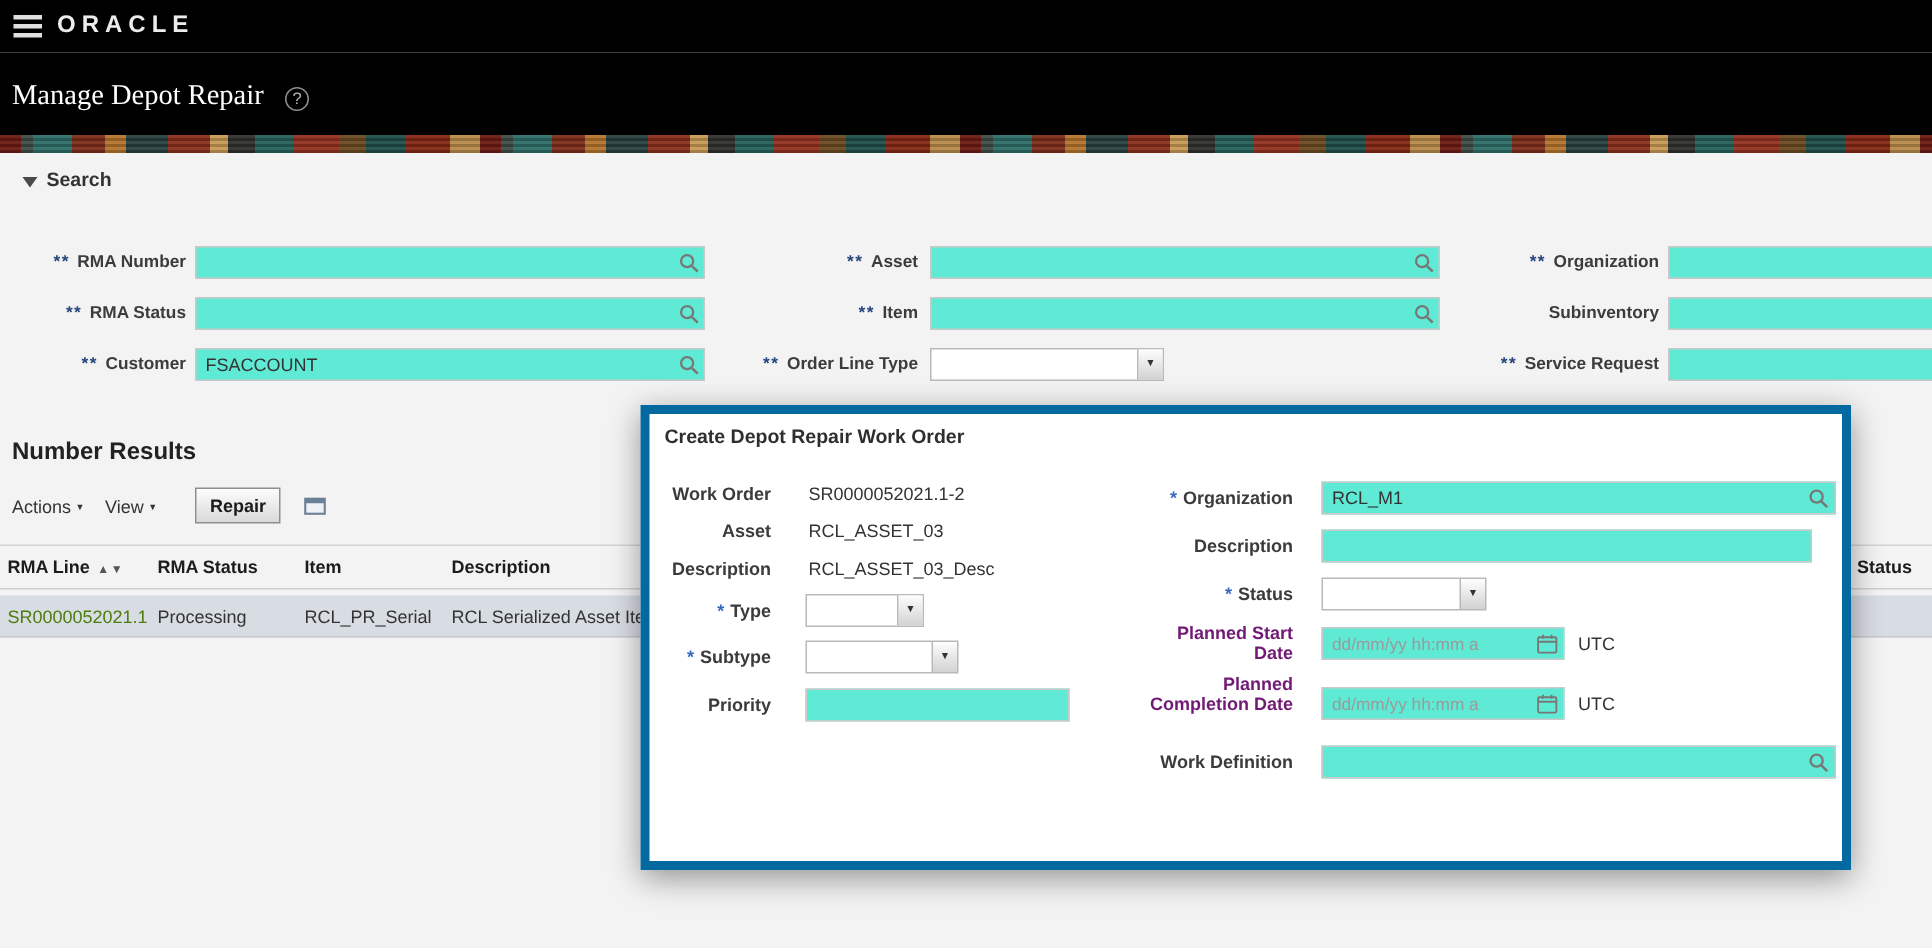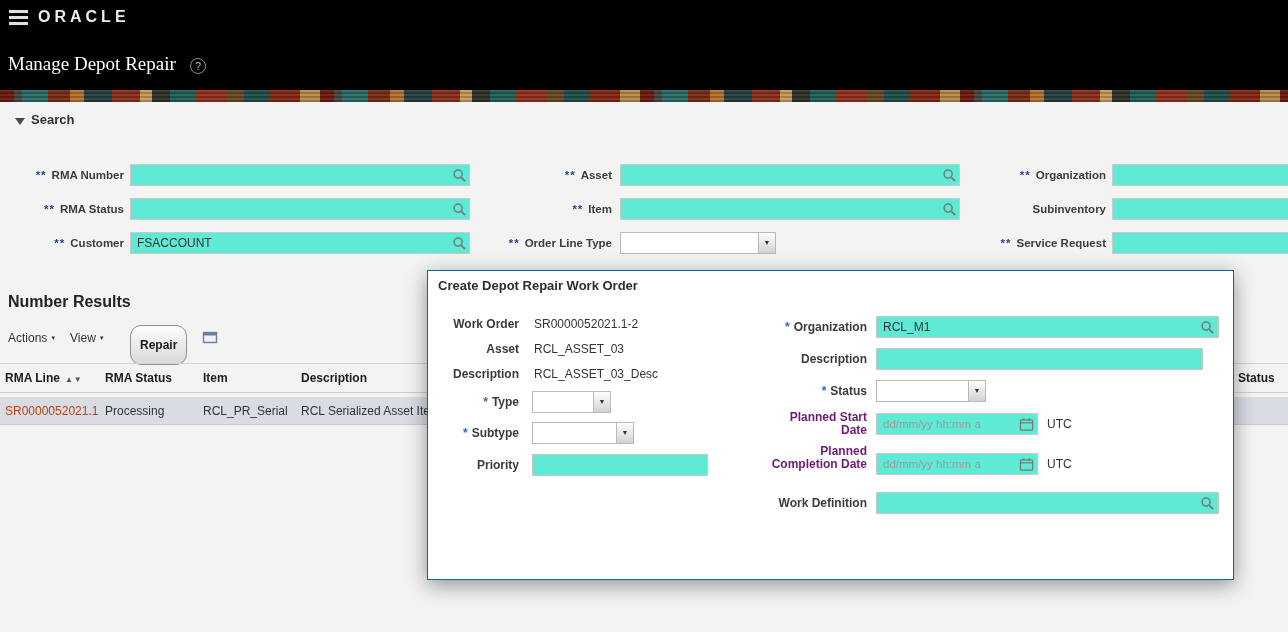--- a/index.html
+++ b/index.html
@@ -49,38 +49,38 @@
 
   .sel { position:absolute; height:22px; border:1px solid #b9b9b9; background:#fff; cursor:pointer; }
   .sel .ab { position:absolute; right:0; top:0; bottom:0; width:17px;
              background:linear-gradient(#fefefe,#d2d2d2); border-left:1px solid #b9b9b9;
              font-size:7px; color:#333; text-align:center; line-height:20px; }
 
   
   .results-title { position:absolute; left:8px; top:293px; font-size:16px; font-weight:bold; color:#222; }
   .menu-lbl { position:absolute; top:331px; font-size:12px; color:#333; cursor:pointer; }
   .menu-lbl .arr { font-size:6px; color:#333; vertical-align:2px; margin-left:3px; }
-  .btn { border:1px solid #8f8f8f; border-radius:11px; background:linear-gradient(#fdfdfd,#d9d9d9);
-         font-weight:bold; font-size:12px; color:#1a1a1a; padding:0 9px; height:40px;
+  .btn { border:1px solid #8f8f8f; border-radius:0; background:linear-gradient(#fdfdfd,#d9d9d9);
+         font-weight:bold; font-size:12px; color:#1a1a1a; padding:0 9px; height:24px;
          line-height:22px; cursor:pointer; font-family:"Liberation Sans",sans-serif; }
   .repair-btn { position:absolute; left:130px; top:325px; }
   .detach { position:absolute; left:202px; top:329px; width:16px; height:16px; cursor:pointer; }
 
   .thead { position:absolute; left:0; top:363px; width:100%; height:30px;
            border-top:1px solid #d4d4d4; border-bottom:1px solid #cfcfcf; }
   .th { position:absolute; top:0; line-height:29px; font-size:12px; font-weight:bold; color:#1c1c1c; white-space:nowrap; }
   .sorticons { font-size:8px; color:#555; margin-left:5px; letter-spacing:1px; cursor:pointer; }
   .trow { position:absolute; left:0; top:397px; width:100%; height:28px;
           background:#d8dce3; border-bottom:1px solid #c6cad1; }
   .td { position:absolute; top:0; line-height:28px; font-size:12px; color:#333; white-space:nowrap; }
-  .link { color:#c2410c; cursor:pointer; }
+  .link { color:#4d7c0f; cursor:pointer; }
 
   
   .dialog { position:absolute; left:427px; top:270px; width:807px; height:310px; background:#fff;
-            border:1px solid #0369a1; box-shadow:0 5px 20px rgba(0,0,0,.4); z-index:10;padding-left:48px; }
+            border:6px solid #0369a1; box-shadow:0 5px 20px rgba(0,0,0,.4); z-index:10;padding-left:48px; }
   .dlg-title { position:absolute; left:10px; top:7px; font-size:13px; font-weight:bold; color:#2e2e2e; }
   .dlbl { position:absolute; font-size:12px; font-weight:bold; color:#3b3b3b; line-height:22px;
           white-space:nowrap; text-align:right; }
   .dlbl-multi { position:absolute; font-size:12px; font-weight:bold; color:#701a75; line-height:13px;
           text-align:right; width:96px; }
   .dval { position:absolute; font-size:12px; color:#333; line-height:22px; white-space:nowrap; }
   .utc { position:absolute; font-size:12px; color:#333; line-height:22px; }
   .dlg-btns { position:absolute; left:17px; top:252px; display:flex; gap:5px; }
   .key { text-decoration:underline; }
 </style>

